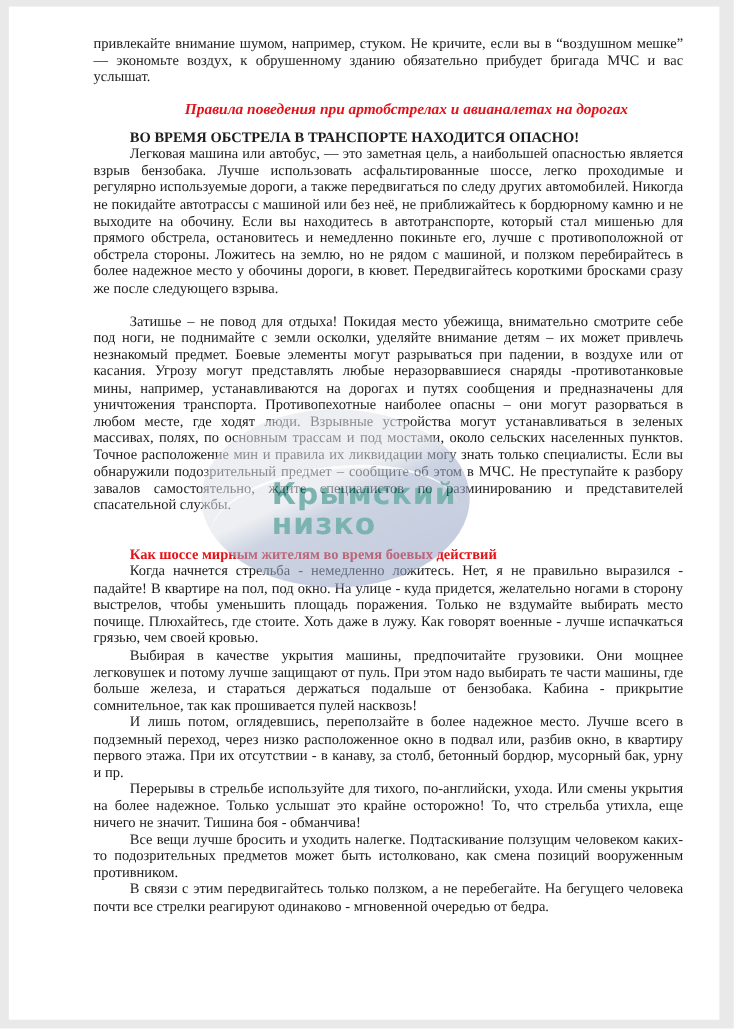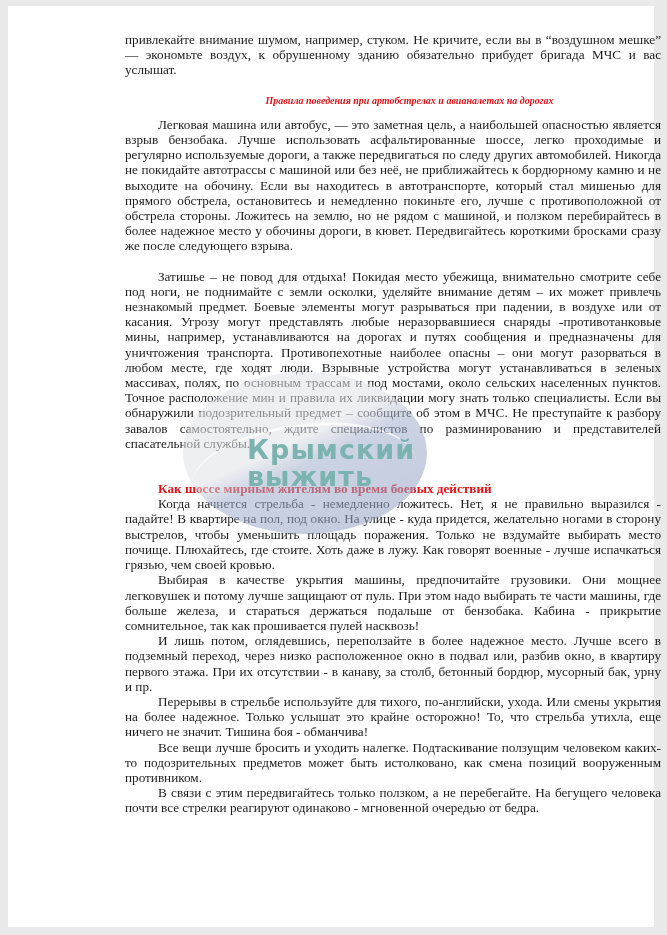--- a/index.html
+++ b/index.html
@@ -9,31 +9,30 @@
     font-family:"Liberation Serif", serif;
   }
   .page{
     position:absolute;left:8px;top:6px;width:646px;height:921px;
     background:#ffffff;
   }
   .content{
     position:absolute;left:77px;top:26px;width:536px;
     color:#1c1c1c;font-size:13.2px;line-height:15.2px;
     text-align:justify;
-    margin-left:40px;
   }
   .content p{margin:0;text-indent:33px;}
   p.noindent{text-indent:0;}
   .sp{height:15px;}
   .sp-sm{height:9px;}
   .red{color:var(--accent-red,#e31219);}
   .center-head{
     text-align:center;text-indent:0;
     font-weight:bold;font-style:italic;
-    font-size:10px;
+    font-size:14px;
   }
   .bold{font-weight:bold;}
   
   .wm{
     position:absolute;left:183px;top:372px;width:244px;height:162px;
     pointer-events:none;opacity:.55;
   }
   .wm-ellipse{
     position:absolute;left:0;top:0;right:0;bottom:0;border-radius:50%;
     background:linear-gradient(155deg,
@@ -62,20 +61,21 @@
   <div class="content">
 
     <p class="noindent">привлекайте внимание шумом, например, стуком. Не кричите, если вы в “воздушном мешке” — экономьте воздух, к обрушенному зданию обязательно прибудет бригада МЧС и вас услышат.</p>
 
     <div class="sp"></div>
 
     <p class="center-head red">Правила поведения при артобстрелах и авианалетах на дорогах</p>
 
     <div class="sp-sm"></div>
 
+    <p class="bold">ВО ВРЕМЯ ОБСТРЕЛА В ТРАНСПОРТЕ НАХОДИТСЯ ОПАСНО!</p>
     <p>Легковая машина или автобус, — это заметная цель, а наибольшей опасностью является взрыв бензобака. Лучше использовать асфальтированные шоссе, легко проходимые и регулярно используемые дороги, а также передвигаться по следу других автомобилей. Никогда не покидайте автотрассы с машиной или без неё, не приближайтесь к бордюрному камню и не выходите на обочину. Если вы находитесь в автотранспорте, который стал мишенью для прямого обстрела, остановитесь и немедленно покиньте его, лучше с противоположной от обстрела стороны. Ложитесь на землю, но не рядом с машиной, и ползком перебирайтесь в более надежное место у обочины дороги, в кювет. Передвигайтесь короткими бросками сразу же после следующего взрыва.</p>
 
     <div class="sp"></div>
 
     <p>Затишье – не повод для отдыха! Покидая место убежища, внимательно смотрите себе под ноги, не поднимайте с земли осколки, уделяйте внимание детям – их может привлечь незнакомый предмет. Боевые элементы могут разрываться при падении, в воздухе или от касания. Угрозу могут представлять любые неразорвавшиеся снаряды -противотанковые мины, например, устанавливаются на дорогах и путях сообщения и предназначены для уничтожения транспорта. Противопехотные наиболее опасны – они могут разорваться в любом месте, где ходят люди. Взрывные устройства могут устанавливаться в зеленых массивах, полях, по основным трассам и под мостами, около сельских населенных пунктов. Точное расположение мин и правила их ликвидации могу знать только специалисты. Если вы обнаружили подозрительный предмет – сообщите об этом в МЧС. Не преступайте к разбору завалов самостоятельно, ждите специалистов по разминированию и представителей спасательной службы.</p>
 
     <div class="sp"></div>
 
 
     <div class="sp"></div>
@@ -90,15 +90,15 @@
     <p>В связи с этим передвигайтесь только ползком, а не перебегайте. На бегущего человека почти все стрелки реагируют одинаково - мгновенной очередью от бедра.</p>
 
   </div>
 </div>
 
 <div class="wm">
   <div class="wm-ellipse"></div>
   <div class="wm-swoosh"></div>
   <div class="wm-text">
     <div>Крымский</div>
-    <div>выжить</div>
+    <div>низко</div>
   </div>
 </div>
 
 </body></html>

